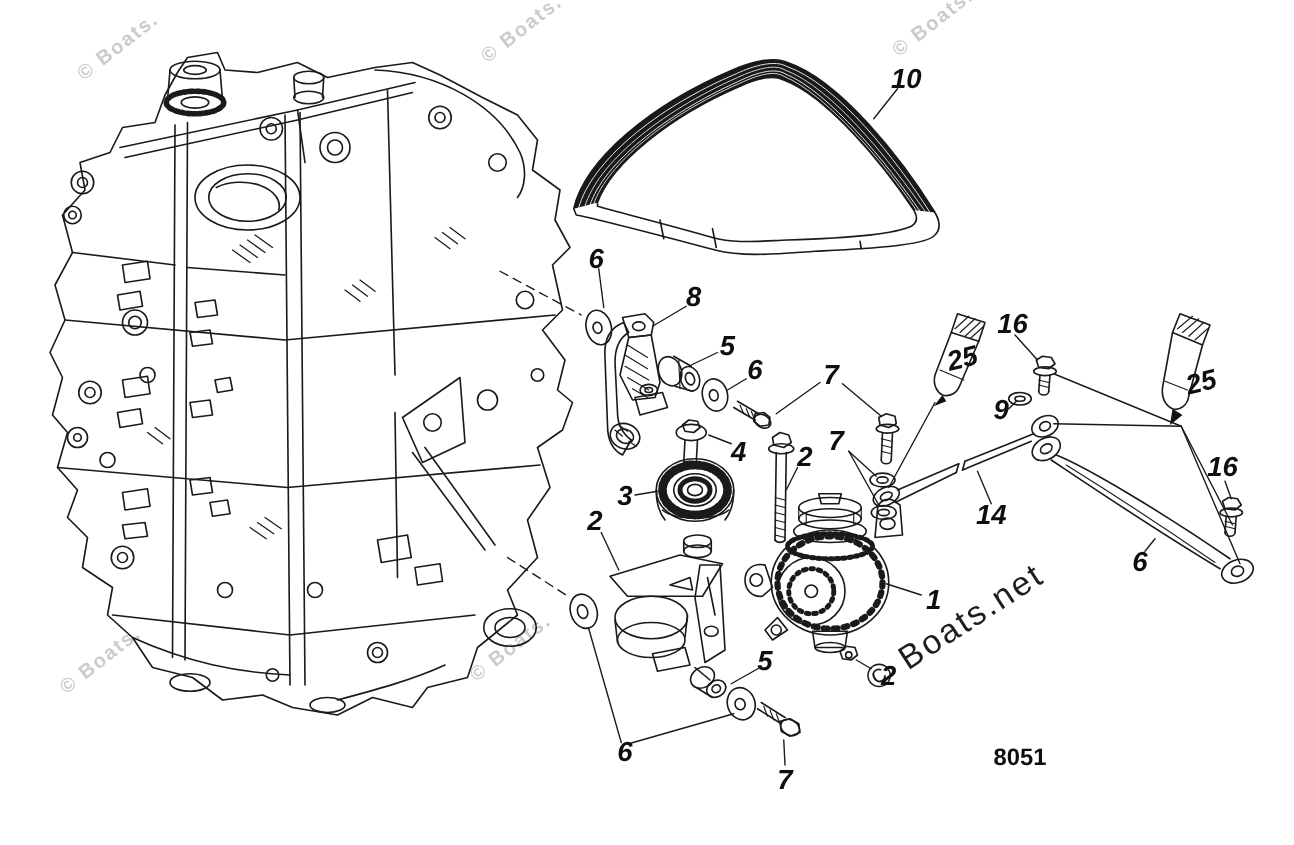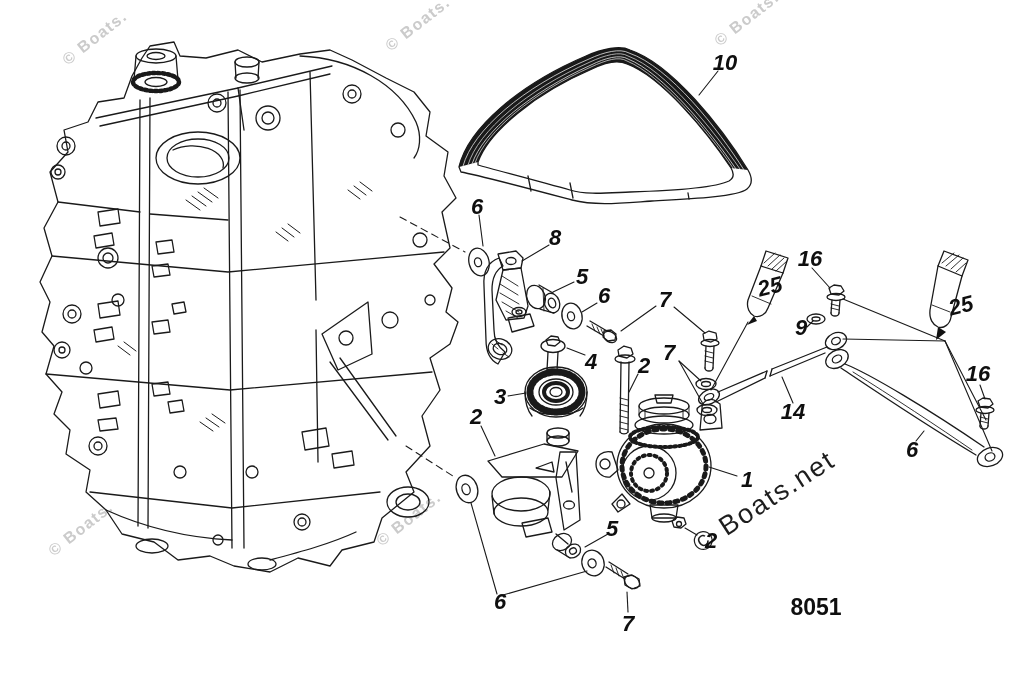--- a/index.html
+++ b/index.html
@@ -9,21 +9,21 @@
   #watermark-layer{position:absolute;inset:0;z-index:1;pointer-events:none;}
   #callout-layer{position:absolute;inset:0;z-index:3;pointer-events:none;font-style:italic;}
   .watermark{position:absolute;white-space:nowrap;
     transform:translate(-50%,-50%) rotate(var(--r,0deg));}
   .watermark.light{color:#cbcbcb;font-size:16px;font-weight:700;letter-spacing:1.5px;z-index:1;}
   .watermark.dark{color:#1d1d1d;font-size:27px;font-weight:400;letter-spacing:2px;z-index:4;position:absolute;}
   #watermark-layer .dark{z-index:4;}
   .callout{position:absolute;color:#0f0f0f;font-size:22px;font-weight:700;
     transform:translate(-50%,-50%) rotate(var(--r,0deg));}
   .fig-num{position:absolute;left:816px;top:607px;transform:translate(-50%,-50%);
-    color:#0f0f0f;font-size:23px;font-weight:700;z-index:3;}
+    color:#0f0f0f;font-size:19px;font-weight:700;z-index:3;}
 </style>
 </head>
 <body>
 
 <div class="stage">
   <div id="watermark-layer">
       <span class="watermark light" style="left: 95px; top: 38px; --r: -38deg; z-index: 1;">© Boats.</span>
       <span class="watermark light" style="left: 418px; top: 24px; --r: -38deg; z-index: 1;">© Boats.</span>
       <span class="watermark light" style="left: 747px; top: 19px; --r: -38deg; z-index: 1;">© Boats.</span>
       <span class="watermark light" style="left: 81px; top: 529px; --r: -38deg; z-index: 1;">© Boats.</span>

